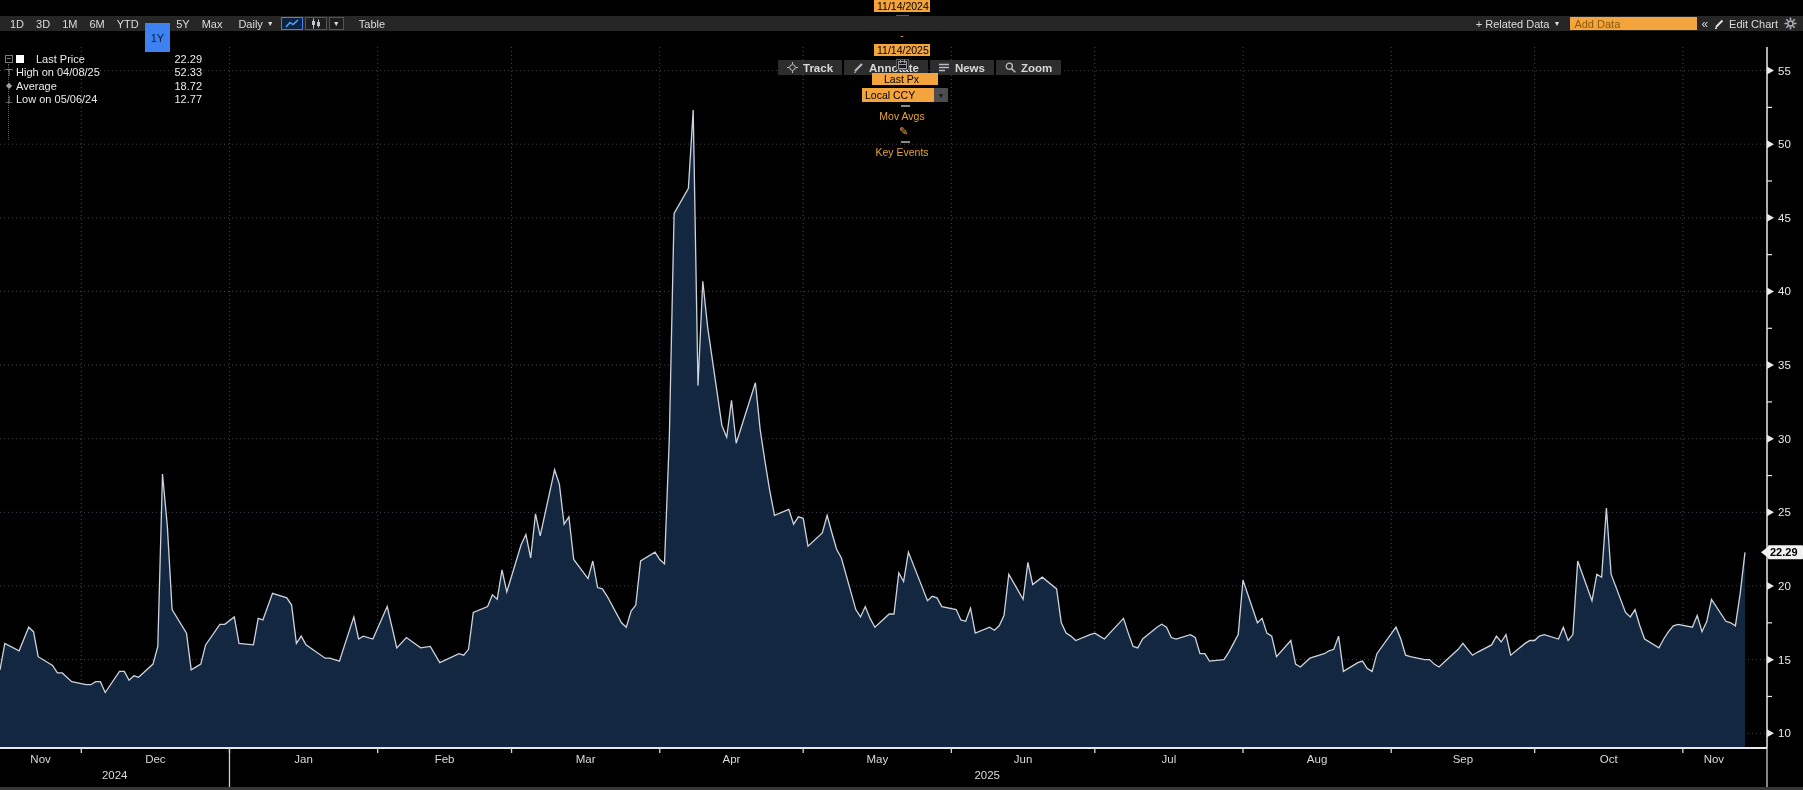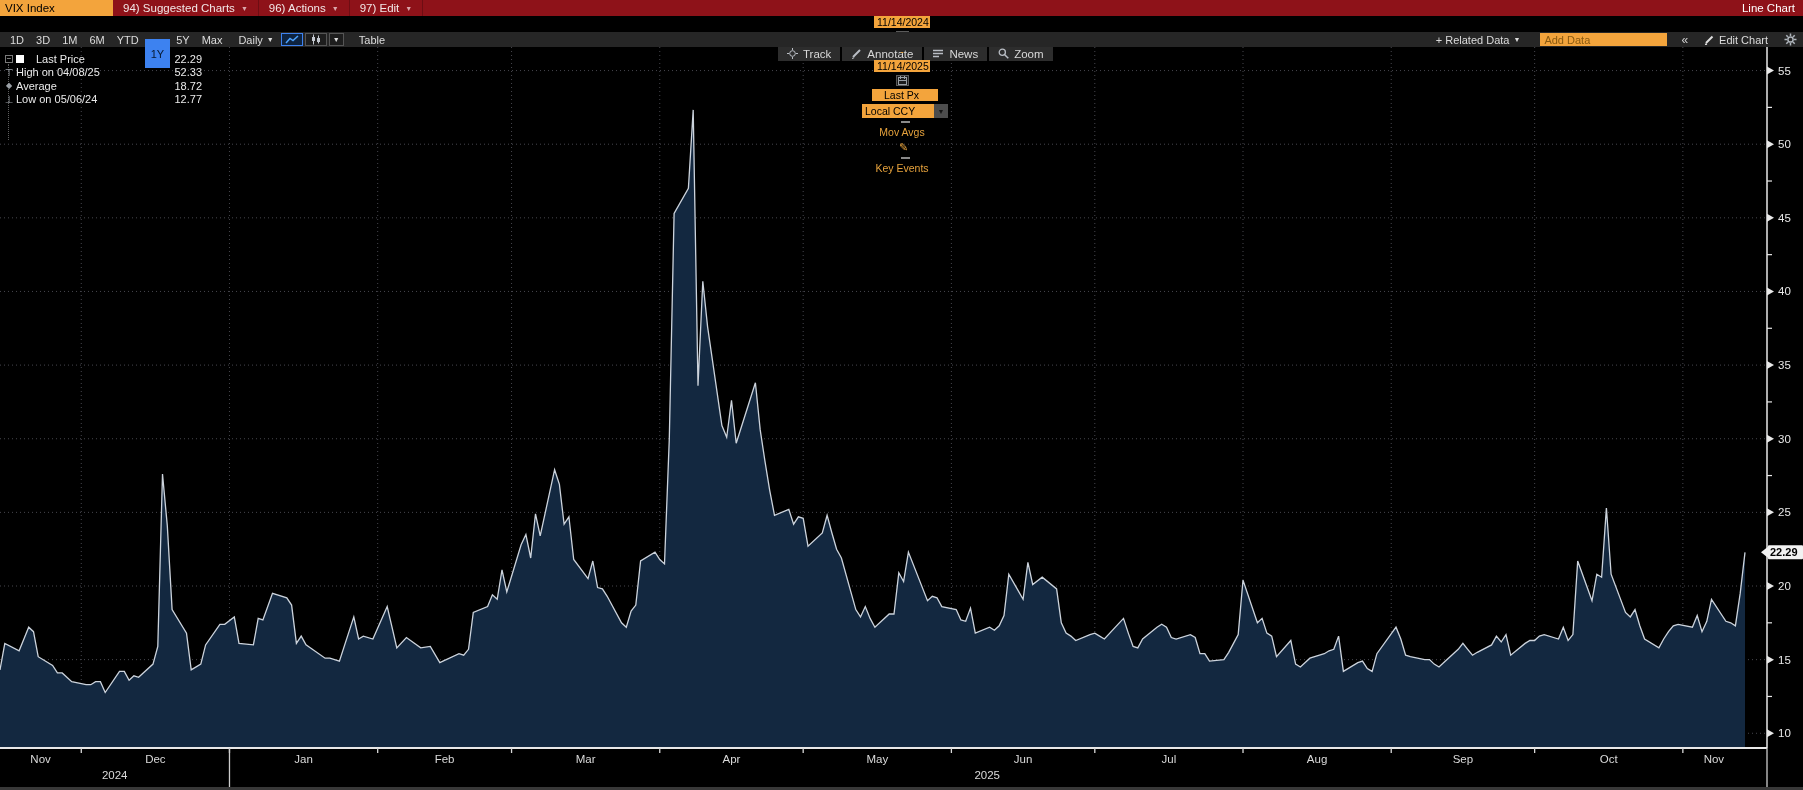--- a/index.html
+++ b/index.html
@@ -26,40 +26,40 @@
   .amber{color:#e6a23c;}
   .pencil{color:#e6a23c;font-size:11px;margin-left:3px;}
 
   
   .row3{position:relative;z-index:10;height:15px;background:#262626;display:flex;align-items:center;font-size:11px;color:#dcdcdc;padding:0 4px;}
   .rbtn{padding:0 6px;height:29px;display:flex;align-items:center;gap:4px;cursor:default;white-space:nowrap;}
   .rbtn.active{background:#3d82f0;color:#06182e;margin-top:28px;}
   .tiny{font-size:7px;}
   .icobtn{width:22px;height:13px;border:1px solid #555;background:#1d1d1d;display:flex;align-items:center;justify-content:center;margin:0 1px;box-sizing:border-box;}
   .icobtn.sel{border-color:#3d82f0;background:#0d2340;}
-  .row3-right{margin-left:auto;display:flex;align-items:center;gap:14px;padding-right:2px;}
+  .row3-right{margin-left:auto;display:flex;align-items:center;gap:4px;padding-right:2px;}
   .adddata{width:127px;height:13px;background:#f3a43c;color:#8a5a10;display:flex;align-items:center;padding:0 4px;box-sizing:border-box;}
   .chev{color:#cfcfcf;font-size:12px;}
 
   
   #chart-svg{position:absolute;left:0;top:0;z-index:1;}
   #chart-svg text{font-family:"Liberation Sans",sans-serif;}
 
   
   .legend{position:absolute;left:2px;top:52px;z-index:5;font-size:11px;color:#ebebeb;}
   .legend::before{content:'';position:absolute;left:6px;top:12px;height:76px;border-left:1px dotted #5e5e5e;}
   .lrow{display:flex;align-items:center;height:13.5px;position:relative;}
   .lic{width:14px;display:flex;justify-content:center;color:#9aa0a6;font-size:10px;}
   .llab{width:138px;display:flex;align-items:center;gap:12px;}
   .lval{width:48px;text-align:right;}
   .swatch{width:8px;height:8px;background:#fff;display:inline-block;}
   .xbox{width:8px;height:8px;border:1px solid #7a7a7a;color:#c4c4c4;font-size:8px;line-height:6px;text-align:center;box-sizing:border-box;background:#000;}
 
   
-  .trackbar{position:absolute;left:778px;top:46px;z-index:5;display:flex;gap:2px;}
+  .trackbar{position:absolute;left:778px;top:60px;z-index:5;display:flex;gap:2px;font-weight:bold;}
   .tbtn{display:flex;align-items:center;gap:5px;background:#2d2d2d;color:#d8d8d8;font-size:11.5px;height:15px;padding:0 9px;cursor:default;}
 
   .bottom-strip{position:absolute;left:0;bottom:0;width:1803px;height:3px;background:#383838;z-index:6;}
 </style>
 </head>
 <body>
 
 <div class="app">
 
   <svg id="chart-svg" width="1803" height="790" viewBox="0 0 1803 790">
@@ -145,36 +145,20 @@
       <text x="1713.9" y="763" text-anchor="middle" fill="#dadada" font-size="11.5">Nov</text>
       <line x1="229.4794520547945" y1="748" x2="229.4794520547945" y2="787" stroke="#cdcdcd" stroke-width="1.3"></line>
       <line x1="1767" y1="748" x2="1767" y2="787" stroke="#cdcdcd" stroke-width="1.3"></line>
       <text x="114.7" y="779" text-anchor="middle" fill="#dadada" font-size="11.5">2024</text>
       <text x="987.2" y="779" text-anchor="middle" fill="#dadada" font-size="11.5">2025</text>
       <polygon points="1761,552.2796218487395 1768,546.7796218487395 1768,557.7796218487395" fill="#f2f2f2"></polygon>
       <rect x="1768" y="545.2796218487395" width="35" height="14" rx="1" fill="#f2f2f2"></rect>
       <text x="1770" y="556.2796218487395" fill="#000" font-size="11" font-weight="bold">22.29</text>
     </svg>
 
-  <div class="row1">
-    <div class="sec-tab">VIX Index</div>
-    <div class="menu-item">
-      <span>94) Suggested Charts</span>
-      <span class="caret">▼</span>
-    </div>
-    <div class="menu-item">
-      <span>96) Actions</span>
-      <span class="caret">▼</span>
-    </div>
-    <div class="menu-item">
-      <span>97) Edit</span>
-      <span class="caret">▼</span>
-    </div>
-    <div class="row1-right">Line Chart</div>
-  </div>
 
   <div class="row2">
     <div class="ofield w-date">11/14/2024</div>
     <div class="calbtn">
       <svg width="9" height="9">
           <rect x="0.5" y="1.5" width="8" height="7" fill="none" stroke="#9aa0a6"></rect>
           <line x1="2.5" y1="0" x2="2.5" y2="3" stroke="#9aa0a6"></line>
           <line x1="6.5" y1="0" x2="6.5" y2="3" stroke="#9aa0a6"></line>
           <line x1="0.5" y1="4.5" x2="8.5" y2="4.5" stroke="#9aa0a6"></line>
         </svg>

